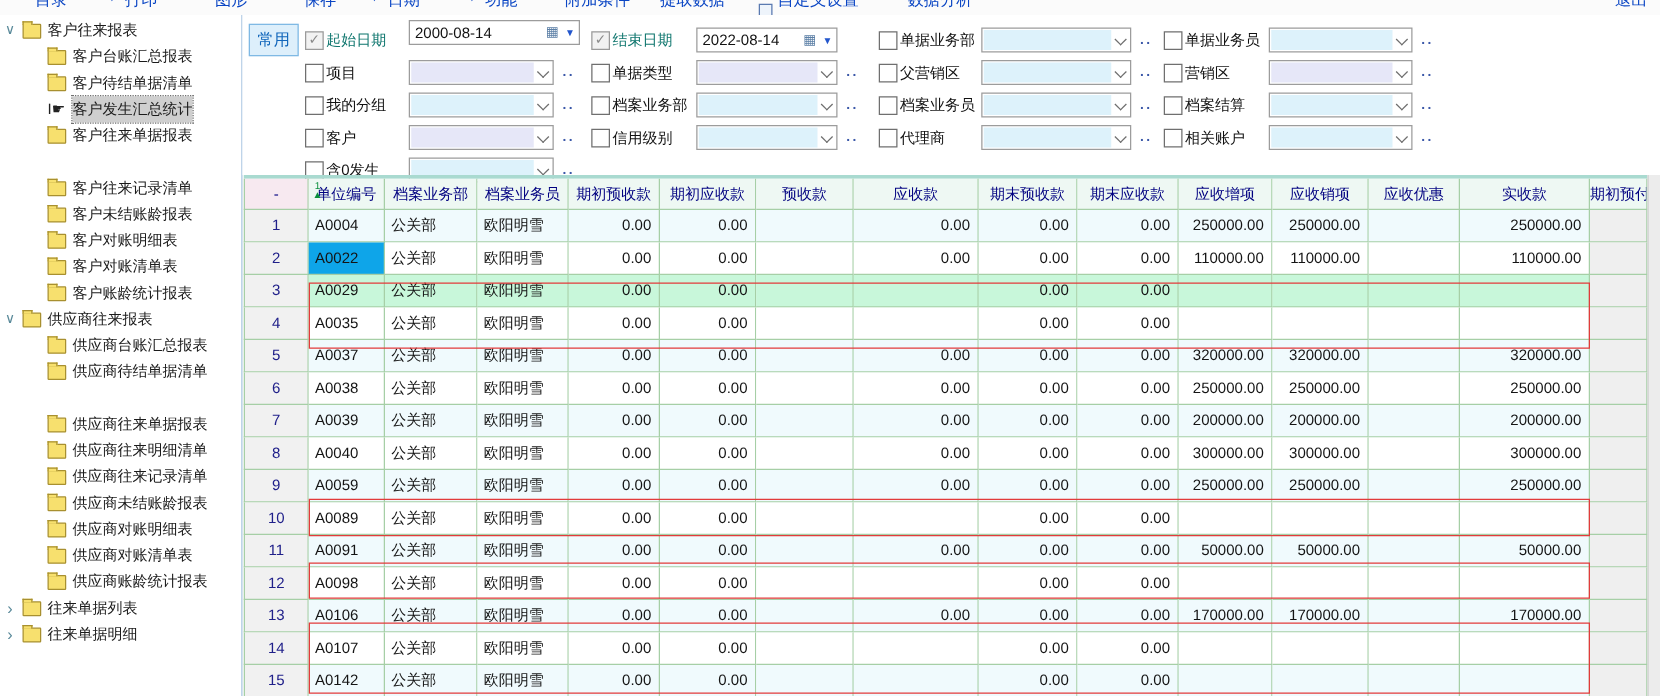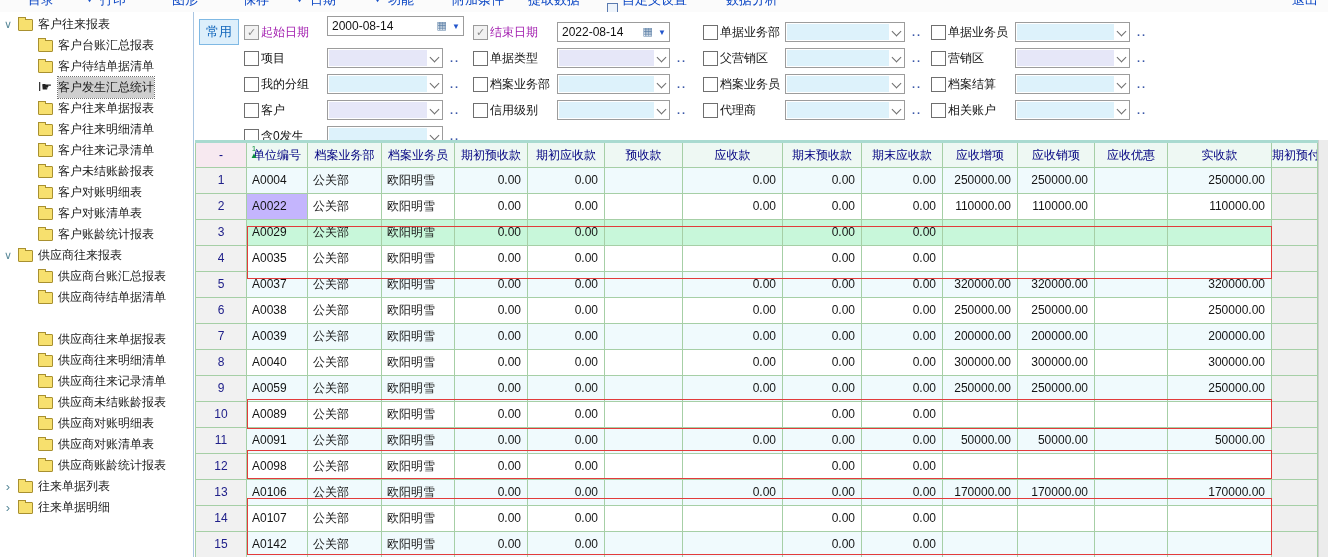--- a/index.html
+++ b/index.html
@@ -23,21 +23,21 @@
   .tree-label{position:absolute;top:0;}
   .tree-label.sel{background:#cfcfcf;outline:1px dotted #707070;}
 
   
   #filters{position:absolute;left:194px;top:12px;width:1134px;height:128px;background:#ffffff;}
   #filter-tab{position:absolute;left:5px;top:7px;width:38px;height:24px;line-height:24px;text-align:center;
     background:#ddeffb;border:1px solid #7fb9e4;color:#1166bb;font-size:13px;cursor:pointer;}
   .f-check{position:absolute;width:13px;height:13px;border:1px solid #6f6f6f;background:#ffffff;font-size:11px;line-height:12px;text-align:center;color:#8a8a8a;cursor:pointer;}
   .f-check.checked{background:#f2f2f2;border-color:#9a9a9a;}
   .f-label{position:absolute;height:18px;line-height:18px;color:#111;white-space:nowrap;cursor:default;}
-  .f-label.disabled{color:#a21caf;}
+  .f-label.disabled{color:#0f766e;}
   .f-select{position:absolute;height:20px;border:1px solid #9c9c9c;box-sizing:border-box;background:#fff;cursor:pointer;}
   .f-select .fill{position:absolute;left:1px;top:1px;right:15px;bottom:1px;}
   .f-select .chev{position:absolute;right:4px;top:5px;width:6px;height:6px;border-left:1px solid #6e6e6e;border-bottom:1px solid #6e6e6e;transform:rotate(-45deg);}
   .f-date{position:absolute;height:20px;border:1px solid #9c9c9c;box-sizing:border-box;background:#fff;cursor:pointer;}
   .f-date .val{position:absolute;left:4px;top:2px;font-size:12px;color:#111;}
   .f-date .cal{position:absolute;right:16px;top:2px;font-size:11px;color:#5b7fa6;}
   .f-date .arr{position:absolute;right:3px;top:5px;font-size:8px;color:#2255cc;}
   .dots{position:absolute;color:#3a57a8;font-weight:bold;letter-spacing:2px;font-size:11px;cursor:pointer;}
 
   
@@ -94,24 +94,20 @@
         <span class="tree-label" style="left: 58px;">客户待结单据清单</span>
       </div>
       <div class="tree-item" style="top: 65px; width: 193px;">
         <span class="pointer-ic" style="left: 38px;">I☛</span>
         <span class="tree-label sel" style="left: 58px;">客户发生汇总统计</span>
       </div>
       <div class="tree-item" style="top: 86px; width: 193px;">
         <span class="folder" style="left: 38px;"></span>
         <span class="tree-label" style="left: 58px;">客户往来单据报表</span>
       </div>
-      <div class="tree-item" style="top: 107px; width: 193px;">
-        <span class="folder" style="left: 38px;"></span>
-        <span class="tree-label" style="left: 58px;">客户往来明细清单</span>
-      </div>
       <div class="tree-item" style="top: 128px; width: 193px;">
         <span class="folder" style="left: 38px;"></span>
         <span class="tree-label" style="left: 58px;">客户往来记录清单</span>
       </div>
       <div class="tree-item" style="top: 149px; width: 193px;">
         <span class="folder" style="left: 38px;"></span>
         <span class="tree-label" style="left: 58px;">客户未结账龄报表</span>
       </div>
       <div class="tree-item" style="top: 170px; width: 193px;">
         <span class="folder" style="left: 38px;"></span>
@@ -332,21 +328,21 @@
         <div class="cell right" style="width: 79px; background: rgb(240, 250, 253);">0.00</div>
         <div class="cell right" style="width: 81px; background: rgb(240, 250, 253);">0.00</div>
         <div class="cell right" style="width: 75px; background: rgb(240, 250, 253);">250000.00</div>
         <div class="cell right" style="width: 77px; background: rgb(240, 250, 253);">250000.00</div>
         <div class="cell right" style="width: 73px; background: rgb(240, 250, 253);"></div>
         <div class="cell right" style="width: 104px; background: rgb(240, 250, 253);">250000.00</div>
         <div class="cell right gray" style="width: 46px;"></div>
       </div>
       <div class="row">
         <div class="cell first num" style="width: 52px;">2</div>
-        <div class="cell left" style="width: 61px; background: #c4b5fd;">A0022</div>
+        <div class="cell left" style="width: 61px; background: #0ea5e9;">A0022</div>
         <div class="cell left" style="width: 74px; background: rgb(255, 255, 255);">公关部</div>
         <div class="cell left" style="width: 73px; background: rgb(255, 255, 255);">欧阳明雪</div>
         <div class="cell right" style="width: 73px; background: rgb(255, 255, 255);">0.00</div>
         <div class="cell right" style="width: 77px; background: rgb(255, 255, 255);">0.00</div>
         <div class="cell right" style="width: 78px; background: rgb(255, 255, 255);"></div>
         <div class="cell right" style="width: 100px; background: rgb(255, 255, 255);">0.00</div>
         <div class="cell right" style="width: 79px; background: rgb(255, 255, 255);">0.00</div>
         <div class="cell right" style="width: 81px; background: rgb(255, 255, 255);">0.00</div>
         <div class="cell right" style="width: 75px; background: rgb(255, 255, 255);">110000.00</div>
         <div class="cell right" style="width: 77px; background: rgb(255, 255, 255);">110000.00</div>

